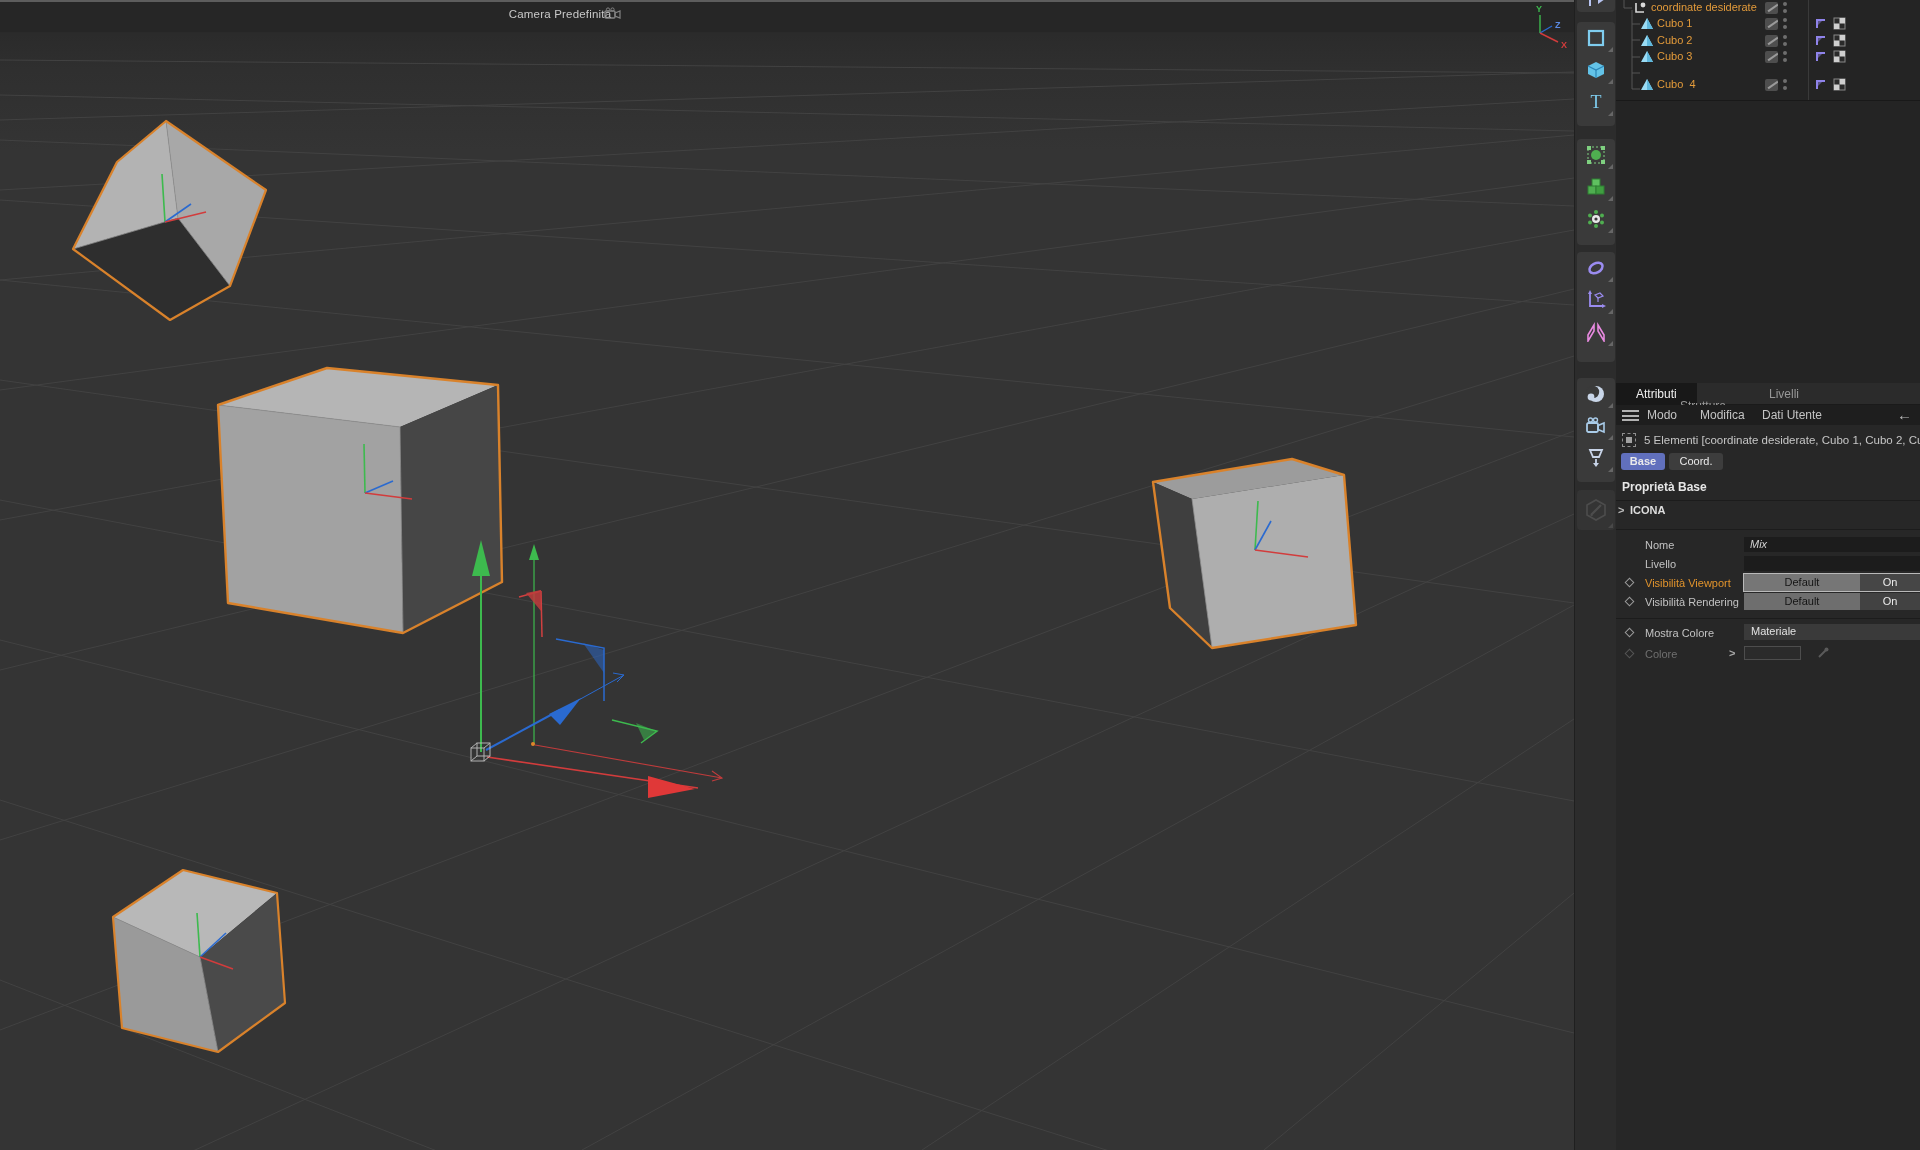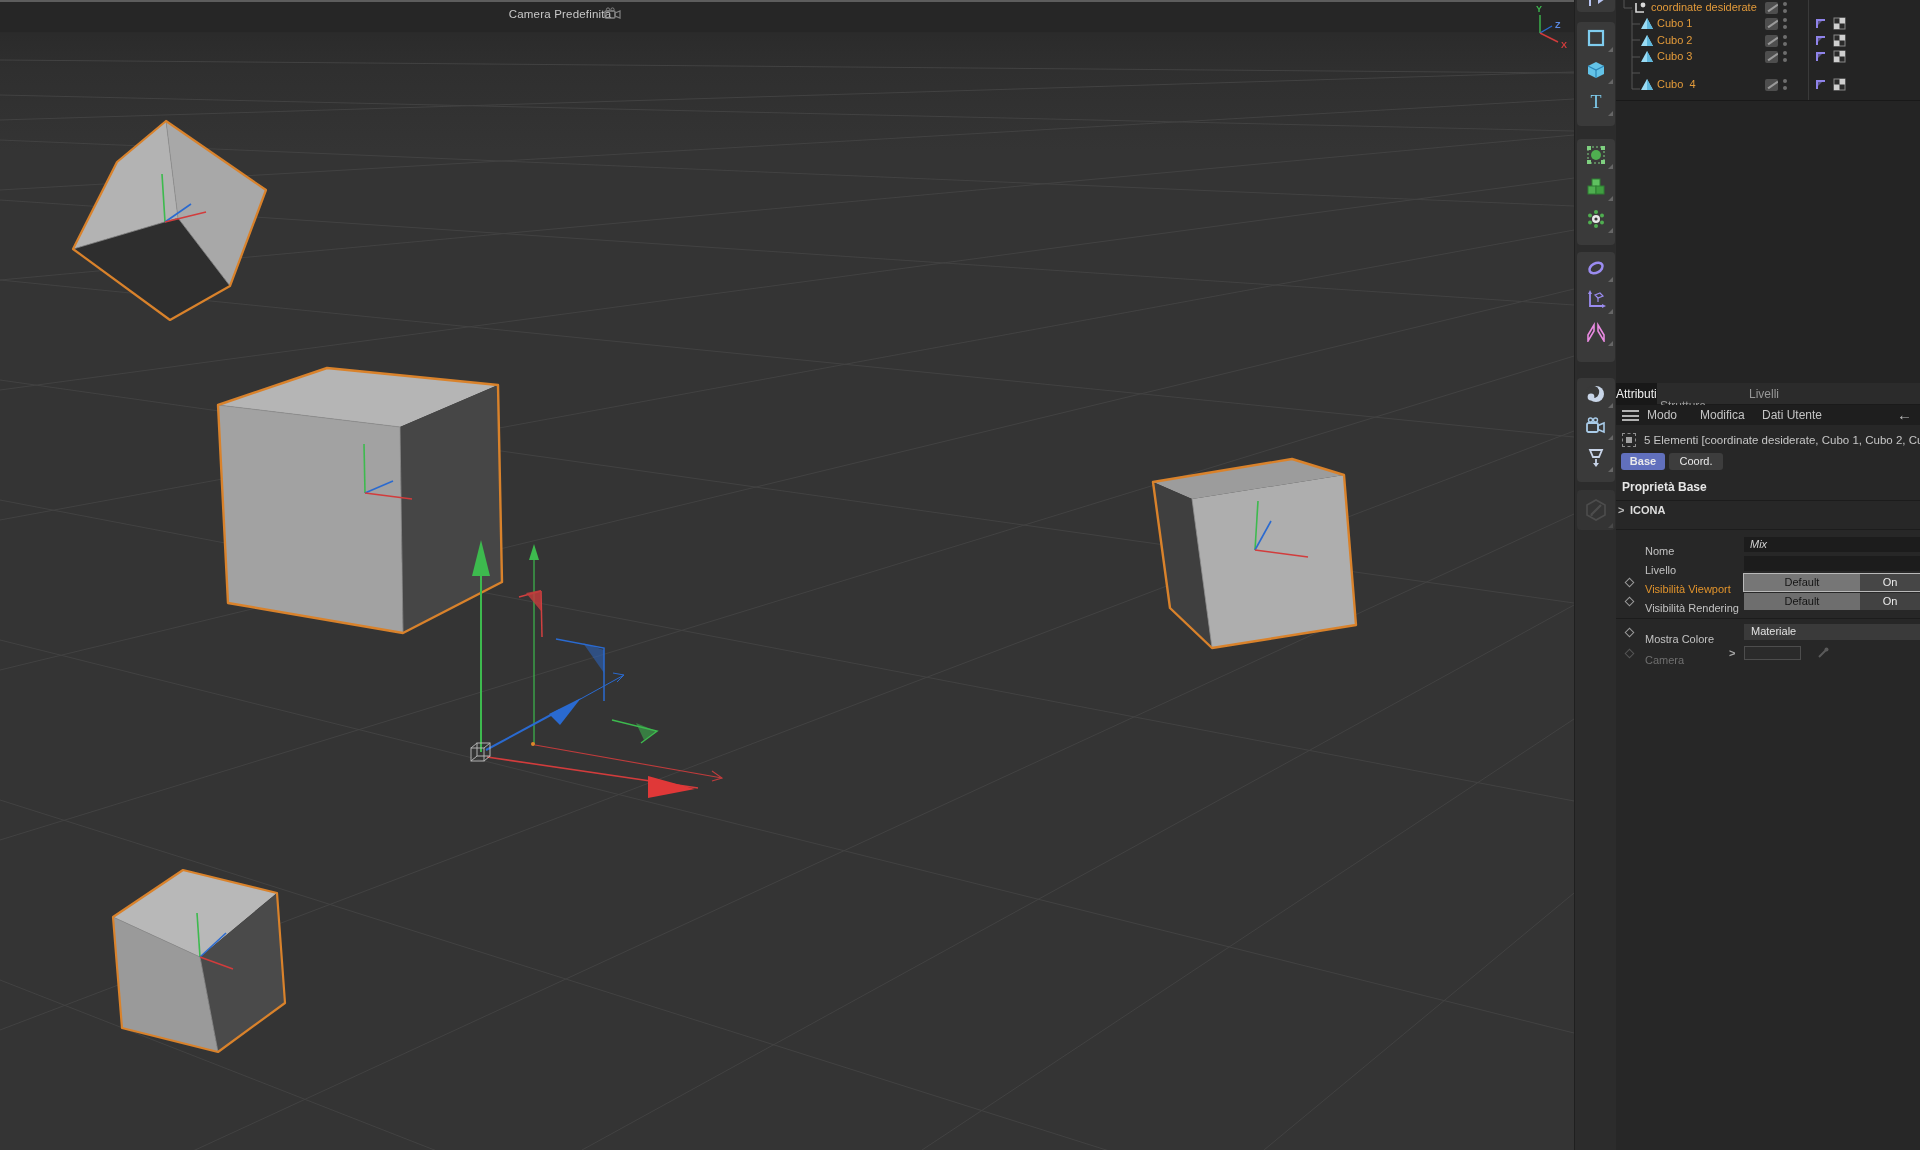--- a/index.html
+++ b/index.html
@@ -45,21 +45,21 @@
   .om-dots i { position:absolute; left:0; width:4px; height:4px; border-radius:50%; background:#6e6e6e; }
   .om-tag { position:absolute; top:1px; width:13px; height:13px; }
   #om-vline { position:absolute; left:192px; top:0; width:1px; height:100px; background:#3a3a3a; }
   #om-sep { position:absolute; left:0; top:100px; width:304px; height:1px; background:#191919; }
   #om-tree { position:absolute; left:0; top:0; }
 
   
   #attr-tabs { position:absolute; left:0; top:383px; width:304px; height:22px; background:#2b2b2b;
     border-bottom:1px solid #1a1a1a; }
   .tab { position:absolute; top:0; height:22px; line-height:22px; font-size:12px; color:#989898;
-    padding:0 0; }
+    padding:0 20px; }
   .tab.active { background:#181818; color:#efefef; }
   #attr-menu { position:absolute; left:0; top:405px; width:304px; height:20px; background:#1e1e1e; }
   .menu-item { position:absolute; top:0; height:20px; line-height:20px; font-size:12px; color:#c4c4c4; }
   #hamburger { position:absolute; left:6px; top:5px; width:17px; height:11px; }
   #hamburger i { display:block; height:2px; background:#b2b2b2; margin-bottom:2.5px; }
   #menu-back { position:absolute; right:8px; top:0; height:20px; line-height:19px;
     font-size:15px; color:#bdbdbd; }
 
   #attr-body { position:absolute; left:0; top:425px; width:304px; height:725px; background:#272727; }
 
@@ -76,21 +76,21 @@
   #btn-coord { left:53px; width:54px; background:#3d3d3d; }
 
   #prop-title { position:absolute; left:6px; top:55px; font-size:12px; font-weight:bold; color:#e6e6e6; }
   .hr { position:absolute; left:0; width:304px; height:1px; background:#1c1c1c; }
   #icona-row { position:absolute; left:14px; top:79px; font-size:11px; font-weight:bold; color:#dedede; }
   #icona-chev { position:absolute; left:-12px; top:0px; font-weight:bold; color:#bdbdbd; }
 
   .arow { position:absolute; left:0; width:304px; height:16px; }
   .arow .diamond { position:absolute; left:10px; top:4px; width:7px; height:7px;
     border:1px solid #9a9a9a; transform:rotate(45deg); }
-  .arow .lbl { position:absolute; left:29px; top:8px; font-size:11px; color:#c2c2c2; white-space:nowrap; }
+  .arow .lbl { position:absolute; left:29px; top:2px; font-size:11px; color:#c2c2c2; white-space:nowrap; }
   .field { position:absolute; left:128px; top:0px; width:176px; height:15px; background:#1c1c1c; }
   .field .val { position:absolute; left:6px; top:1px; font-size:11px; font-style:italic; color:#d2d2d2; }
   .segctl { position:absolute; left:128px; top:-1px; width:176px; height:17px; display:flex; }
   .seg1 { width:116px; height:17px; line-height:17px; text-align:center; font-size:11px;
     color:#151515; background:#767676; }
   .seg2 { flex:1; height:17px; line-height:17px; text-align:center; font-size:11px;
     color:#ececec; background:#464646; }
   .segctl.hl { outline:1px solid #b9b9b9; }
   .dropdown { position:absolute; left:128px; top:-1px; width:176px; height:16px; background:#3a3a3a; }
   .dropdown .val { position:absolute; left:7px; top:1px; font-size:11px; color:#e2e2e2; font-style:normal; }
@@ -557,21 +557,21 @@
 
       <div class="arow" style="top:200px;">
         <span class="diamond"></span>
         <span class="lbl">Mostra Colore</span>
         <span class="dropdown">
           <span class="val">Materiale</span>
         </span>
       </div>
       <div class="arow dim" style="top:221px;">
         <span class="diamond"></span>
-        <span class="lbl">Camera</span>
+        <span class="lbl">Colore</span>
         <span id="colore-chev">&gt;</span>
         <span id="colore-swatch"></span>
         <svg id="colore-picker" viewBox="0 0 14 14">
           <line x1="3" y1="11" x2="10" y2="4" stroke="#5a5a5a" stroke-width="2"></line>
           <circle cx="10.5" cy="3.5" r="2" fill="#5a5a5a"></circle>
         </svg>
       </div>
     </div>
   </div>
 </div>

